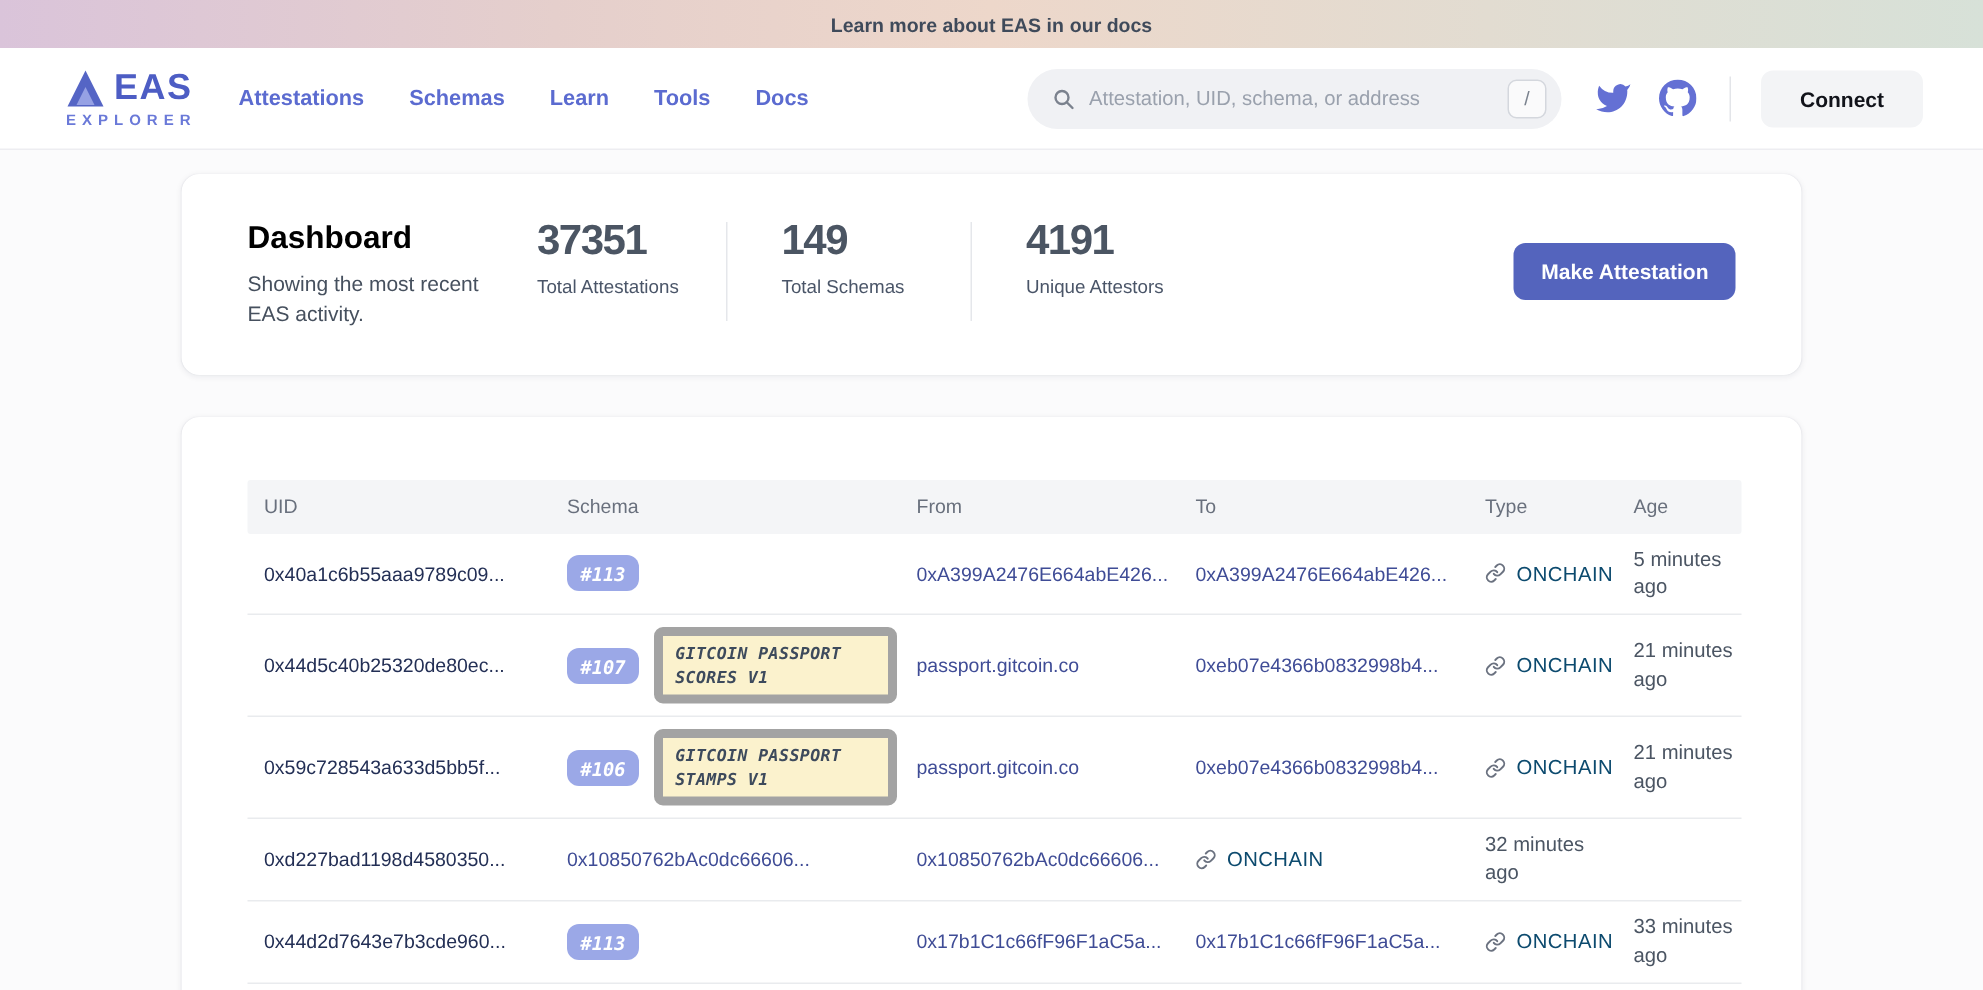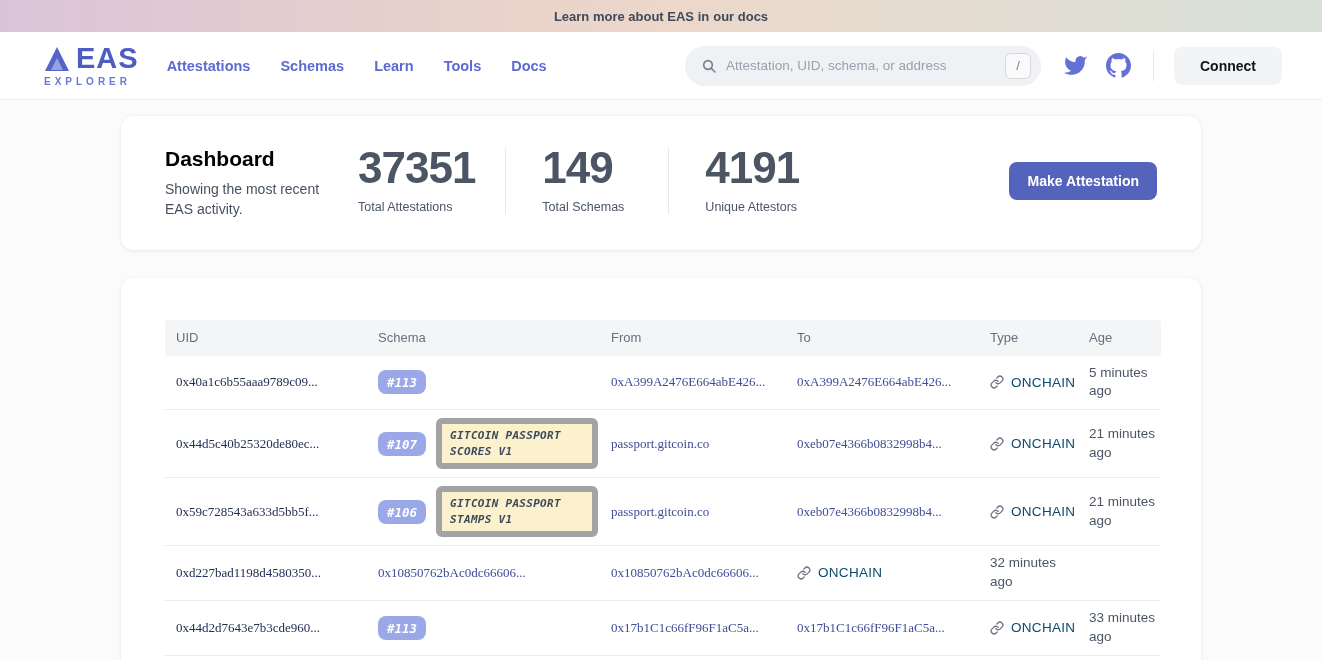--- a/index.html
+++ b/index.html
@@ -10,21 +10,21 @@
   .banner { height:32px; display:flex; align-items:center; justify-content:center;
     background:linear-gradient(90deg,#dac4da 0%,#e5cfcc 28%,#edd7ca 50%,#e2dcd1 75%,#d7e1d8 100%);
     font-size:13px; font-weight:600; color:#3f4a5a; }
   .banner b { font-weight:800; margin-left:4px; cursor:pointer; }
 
   
   .header { height:68px; background:#fff; border-bottom:1px solid #ededf1;
     display:flex; align-items:center; padding:0 40px 0 44px; }
   .logo { display:flex; flex-direction:column; cursor:pointer; }
   .logo-top { display:flex; align-items:center; gap:6px; }
-  .logo-word { font-size:29px; font-weight:800; color:#4d5dc4; letter-spacing:1px; line-height:1; }
+  .logo-word { font-size:24px; font-weight:800; color:#4d5dc4; letter-spacing:1px; line-height:1; }
   .logo-sub { font-size:10px; font-weight:700; color:#6a79d8; letter-spacing:4px; margin-top:3px; }
   .nav { display:flex; gap:30px; margin-left:28px; }
   .nav a { color:#5b6bd0; font-size:14.5px; font-weight:600; text-decoration:none; cursor:pointer; }
   .searchbar { margin-left:auto; width:356px; height:40px; background:#f0f1f4; border-radius:20px;
     display:flex; align-items:center; padding:0 10px 0 16px; }
   .searchbar input { flex:1; border:none; outline:none; background:transparent;
     font-size:13.5px; color:#374151; margin-left:9px; font-family:"Liberation Sans",sans-serif; }
   .searchbar input::placeholder { color:#9aa1ad; }
   .kbd { width:26px; height:26px; border:1px solid #d4d7dd; border-radius:6px; background:#fafafb;
     color:#7a828e; font-size:13px; display:flex; align-items:center; justify-content:center; }
@@ -38,37 +38,37 @@
   .card { width:1080px; margin:0 auto; background:#fff; border-radius:12px;
     box-shadow:0 1px 4px rgba(20,30,60,.07), 0 0 1px rgba(20,30,60,.08); }
 
   
   .hero { margin-top:16px; padding:28px 44px 30px 44px; display:flex; align-items:flex-start; }
   .hero-title { width:193px; }
   .hero-title h1 { font-size:21px; font-weight:800; color:#000000; margin-top:3px; }
   .hero-title p { font-size:14px; color:#46505e; margin-top:8px; line-height:1.45; width:185px; }
   .stats { display:flex; align-items:flex-start; margin-top:2px; }
   .stat { min-width:96px; }
-  .stat-num { font-size:44px; font-weight:700; color:#4b5563; line-height:1; letter-spacing:-1px; }
+  .stat-num { font-size:28px; font-weight:700; color:#4b5563; line-height:1; letter-spacing:-1px; }
   .stat-label { font-size:12.5px; color:#4a5568; margin-top:9px; line-height:1.4; max-width:95px; }
   .stat-label.wide { max-width:130px; }
   .stat-div { width:1px; background:#e5e7eb; height:66px; margin:2px 36px 0 30px; }
   .hero-btn-wrap { margin-left:auto; padding-top:18px; }
   .hero-btn { background:#5464bd; color:#fff; border:none; border-radius:8px;
     padding:11px 18px; font-size:14px; font-weight:700; cursor:pointer; font-family:"Liberation Sans",sans-serif; }
 
   
   .table-card { margin-top:28px; padding:42px 44px 20px 44px; min-height:400px; }
   .tbl { width:996px; }
   .thead, .trow { display:grid; grid-template-columns:202px 233px 186px 193px 99px 1fr; }
   .thead { background:#f4f5f7; border-radius:2px; height:36px; align-items:center; }
   .thead .hcell { font-size:13px; color:#69707d; padding-left:11px; }
   .trow { border-bottom:1px solid #e9ebee; align-items:center; min-height:48px; padding:8px 0; cursor:pointer; }
   .cell { padding-left:11px; }
-  .mono { font-family:Liberation Serif, serif; font-size:13px; }
+  .mono { font-family:Liberation Sans, sans-serif; font-size:13px; }
   .uid { color:#232f55; }
   .addr { color:#3f4c96; }
   .schema-cell { display:flex; align-items:center; gap:10px;font-style:italic; }
   .pill { display:inline-block; background:#9ba8e7; color:#fff; border-radius:8px;
     padding:5px 9px 4px 9px; font-family:"DejaVu Sans Mono",monospace; font-size:12.5px; font-weight:bold; }
   .sname { display:inline-block; max-width:162px; background:#fbf2cd; border:6px solid #a3a3a3;
     border-radius:6px; padding:4px 8px; font-family:"DejaVu Sans Mono",monospace; font-size:11px;
     font-weight:bold; color:#3d4a5c; line-height:1.4; letter-spacing:.3px; }
   .type-cell { display:flex; align-items:center; gap:7px; color:#0c4a6e; font-size:13.5px; letter-spacing:.3px; }
   .age { color:#4b5563; font-size:13.5px; line-height:1.4; padding-right:2px; }

